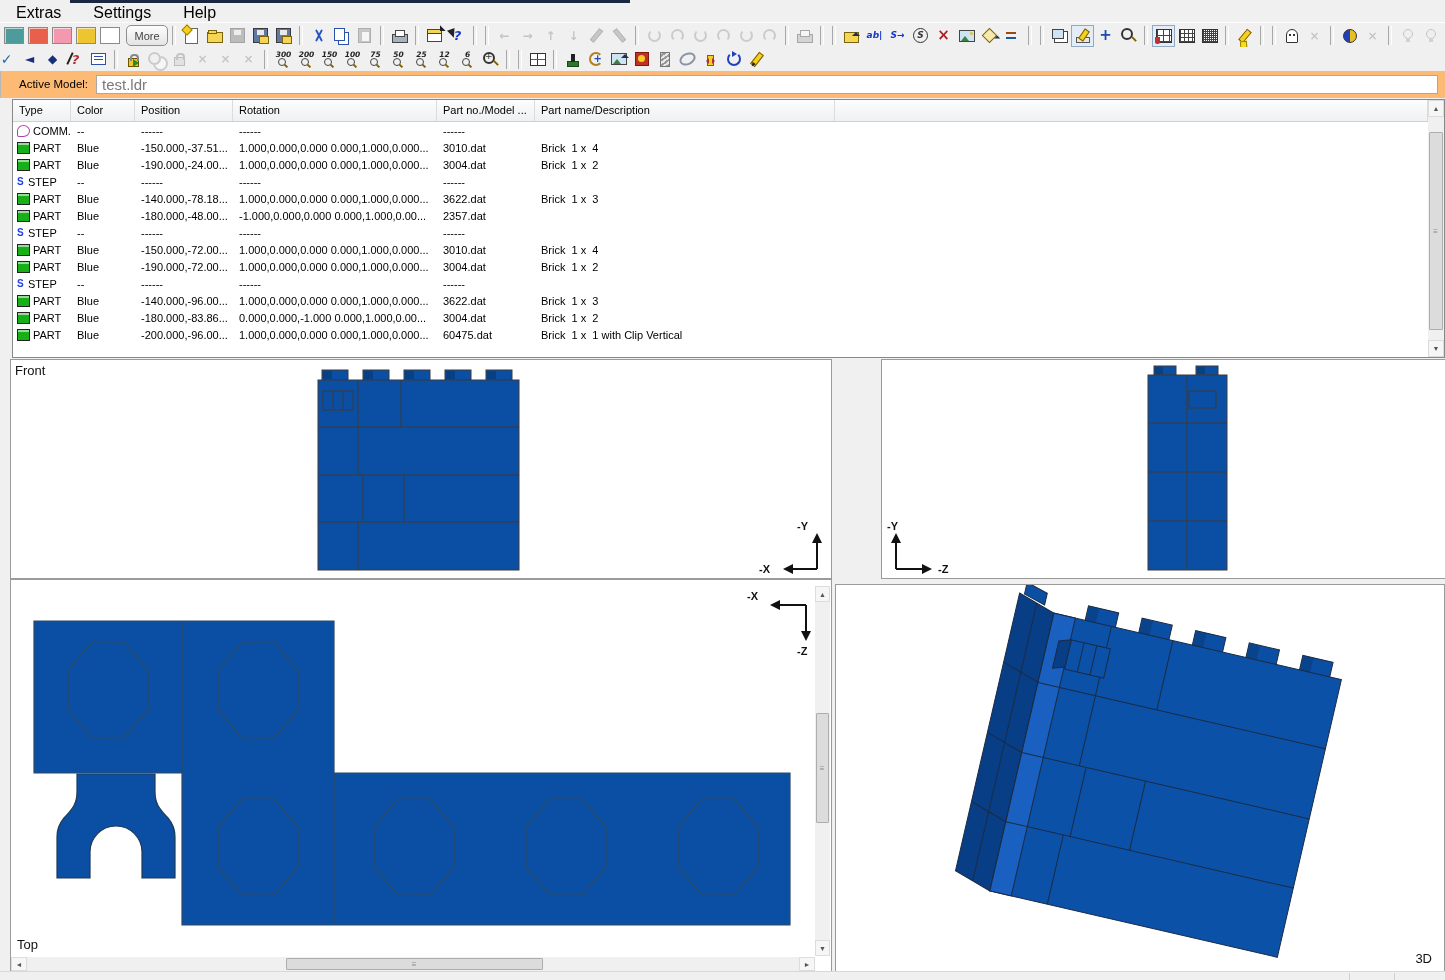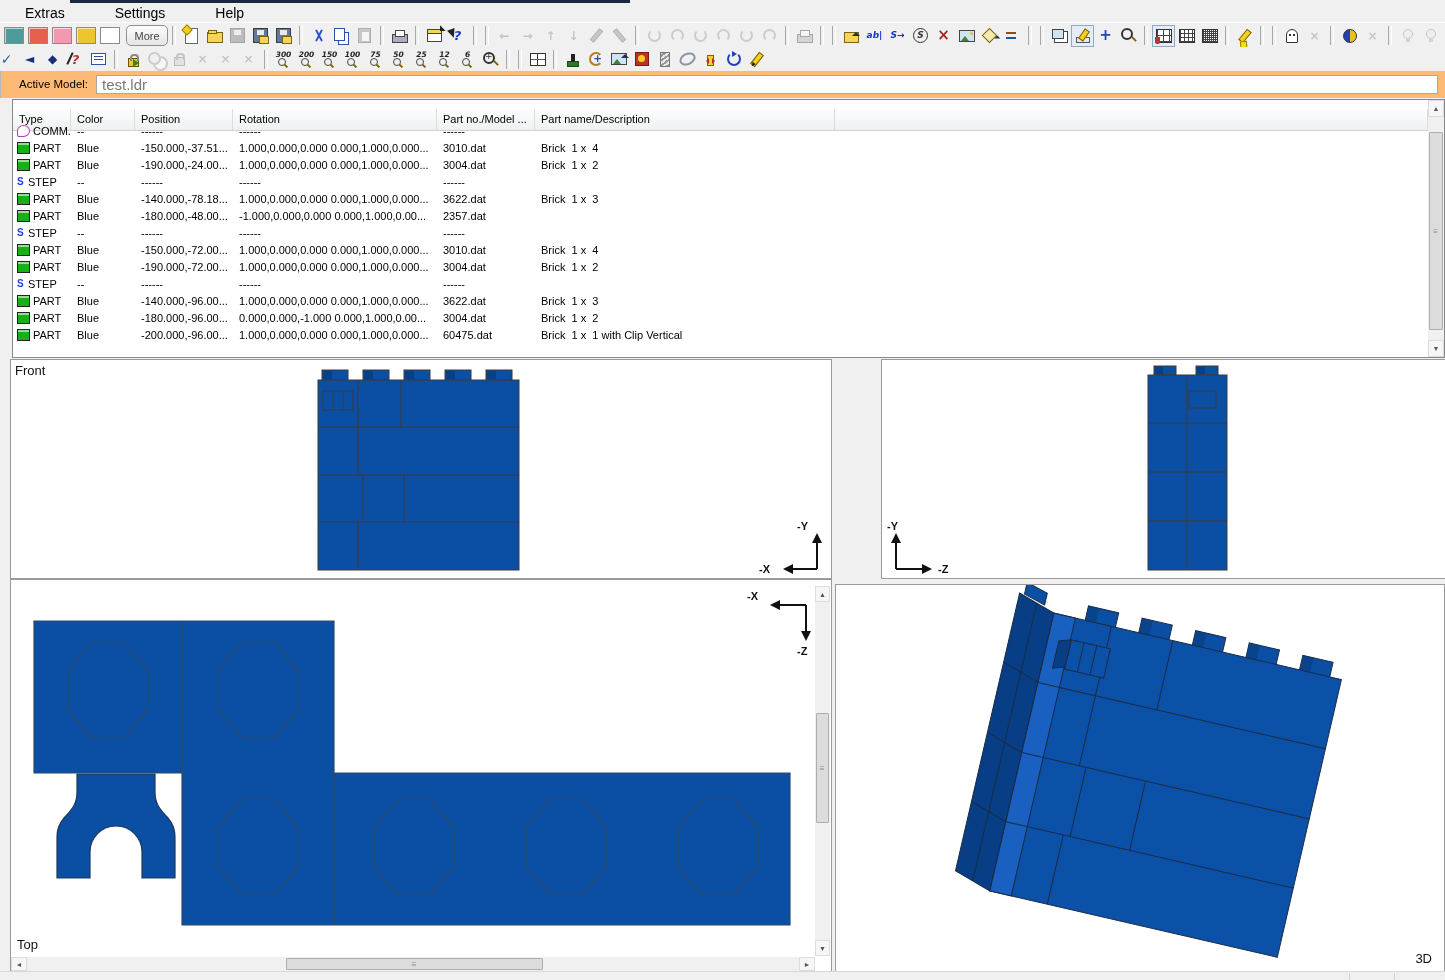--- a/index.html
+++ b/index.html
@@ -3,21 +3,21 @@
 <meta charset="utf-8">
 <style>
   html,body{margin:0;padding:0;background:#c8c8c8;}
   #app{position:relative;width:1445px;height:980px;background:#f0f0f0;overflow:hidden;
        font-family:"Liberation Sans",sans-serif;font-size:11px;color:#000;}
   .abs{position:absolute;}
 
   
   #title-sliver{left:70px;top:0;width:560px;height:3px;background:#1a2740;}
   #menubar{left:0;top:3px;width:100%;height:19px;display:flex;align-items:center;background:#f0f0f0;}
-  .menu-item{padding:1px 25px;font-size:14px;cursor:default;}
+  .menu-item{padding:1px 16px;font-size:16px;cursor:default;}
   .toolbar{left:0;width:100%;display:flex;align-items:center;background:#f0f0f0;padding-left:2px;}
   #toolbar1{top:22px;height:25px;border-top:1px solid #fdfdfd;}
   #toolbar2{top:47px;height:24px;}
   .tsep{width:2px;height:19px;border-left:1px solid #a8a8a8;border-right:1px solid #fff;margin:0 4px;flex:none;}
   .tbtn{width:23px;height:22px;display:inline-flex;align-items:center;justify-content:center;flex:none;position:relative;}
   .tbtn.pressed{background:#e4ecf7;border:1px solid #93a8c2;width:21px;height:20px;}
   .tbtn.dis{opacity:.42;filter:grayscale(1);}
   .swatch{width:18px;height:15px;border:1px solid #8a8a8a;box-shadow:inset 1px 1px 0 rgba(255,255,255,.6);margin:0 2px;flex:none;}
   #more-btn{width:40px;height:19px;border:1px solid #8f8f8f;border-radius:5px;background:linear-gradient(#fdfdfd,#e4e4e4);
             display:flex;align-items:center;justify-content:center;font-size:11px;color:#444;margin-left:4px;flex:none;}
@@ -120,21 +120,21 @@
 
   
   #activebar{left:0;top:71px;width:100%;height:27px;background:#fdba74;border-left:1px solid #b8b8b8;}
   #activebar .lbl{position:absolute;left:18px;top:7px;font-size:11.5px;}
   #active-model-input{position:absolute;left:95px;top:4px;right:8px;height:15px;background:#fff;
       border:1px solid #a8a8a8;font-size:15px;color:#7a7a7a;padding:1px 5px;font-family:"Liberation Sans",sans-serif;}
 
   
   #tablewrap{left:12px;top:99px;width:1431px;height:257px;background:#fff;border:1px solid #888;}
   #thead{position:absolute;left:0;top:0;right:16px;height:21px;background:linear-gradient(#fdfdfd,#eef0f2);
-         border-bottom:1px solid #d0d0d0;display:grid;grid-template-columns:58px 64px 98px 204px 98px 300px 1fr;margin-top:9px;}
+         border-bottom:1px solid #d0d0d0;display:grid;grid-template-columns:58px 64px 98px 204px 98px 300px 1fr;}
   #thead .th{padding:4px 0 0 6px;border-right:1px solid #dcdcdc;font-size:11px;overflow:hidden;white-space:nowrap;}
   #tbody{position:absolute;left:0;top:22px;right:16px;bottom:0;overflow:hidden;}
   .trow{display:grid;grid-template-columns:58px 64px 98px 204px 98px 1fr;height:17px;align-items:center;}
   .trow .td{padding-left:6px;overflow:hidden;white-space:pre;font-size:11px;}
   .typecell{display:flex;align-items:center;gap:3px;padding-left:4px !important;}
   .ri{width:11px;height:10px;flex:none;position:relative;display:inline-block;}
   .ri-part{background:#18b018;border:1px solid #222;box-shadow:inset 0 2px 0 rgba(255,255,255,.55);}
   .ri-step{color:#2040e0;font-weight:bold;font-size:10px;line-height:10px;width:8px;}
   .ri-step::before{content:"S";}
   .ri-comment{border:1px solid #b040b0;border-radius:50% 50% 50% 2px;background:#fff;}
@@ -543,21 +543,21 @@
           <div class="td typecell"><span class="ri ri-part"></span><span>PART</span></div>
           <div class="td">Blue</div>
           <div class="td">-140.000,-96.00...</div>
           <div class="td">1.000,0.000,0.000 0.000,1.000,0.000...</div>
           <div class="td">3622.dat</div>
           <div class="td">Brick  1 x  3</div>
         </div>
         <div class="trow">
           <div class="td typecell"><span class="ri ri-part"></span><span>PART</span></div>
           <div class="td">Blue</div>
-          <div class="td">-180.000,-96.00...</div>
+          <div class="td">-180.000,-83.86...</div>
           <div class="td">0.000,0.000,-1.000 0.000,1.000,0.00...</div>
           <div class="td">3004.dat</div>
           <div class="td">Brick  1 x  2</div>
         </div>
         <div class="trow">
           <div class="td typecell"><span class="ri ri-part"></span><span>PART</span></div>
           <div class="td">Blue</div>
           <div class="td">-200.000,-96.00...</div>
           <div class="td">1.000,0.000,0.000 0.000,1.000,0.000...</div>
           <div class="td">60475.dat</div>

